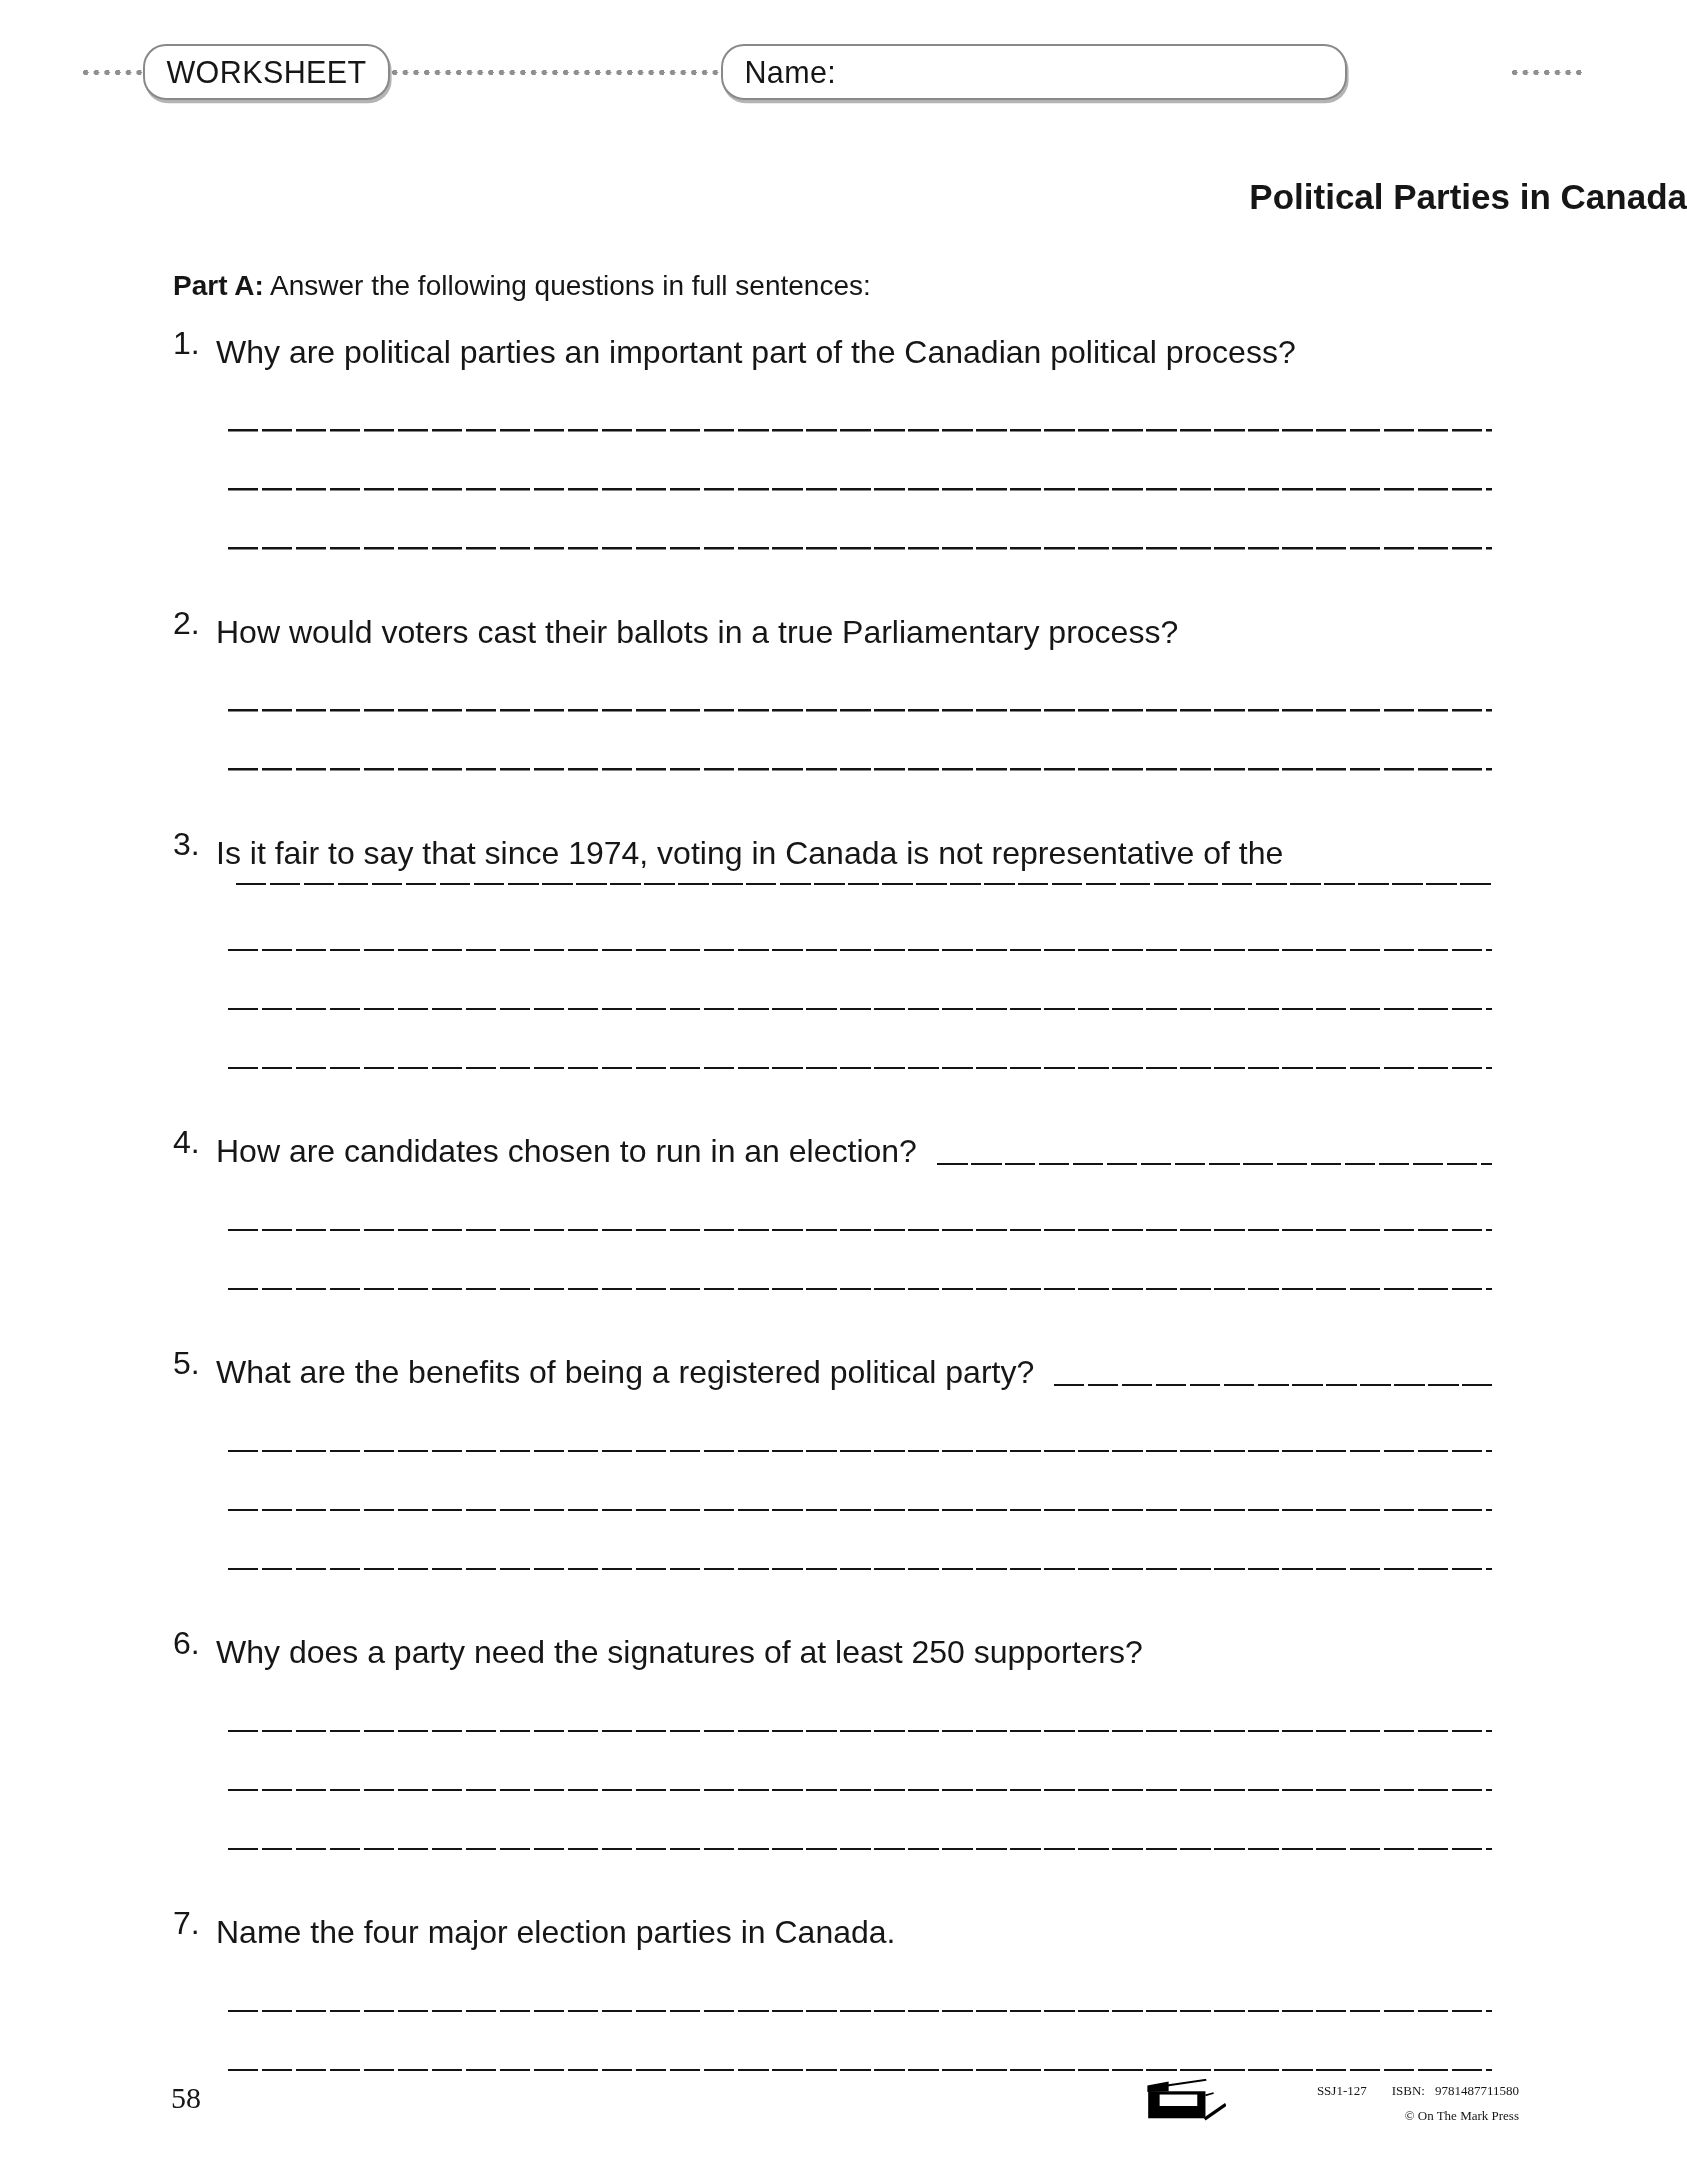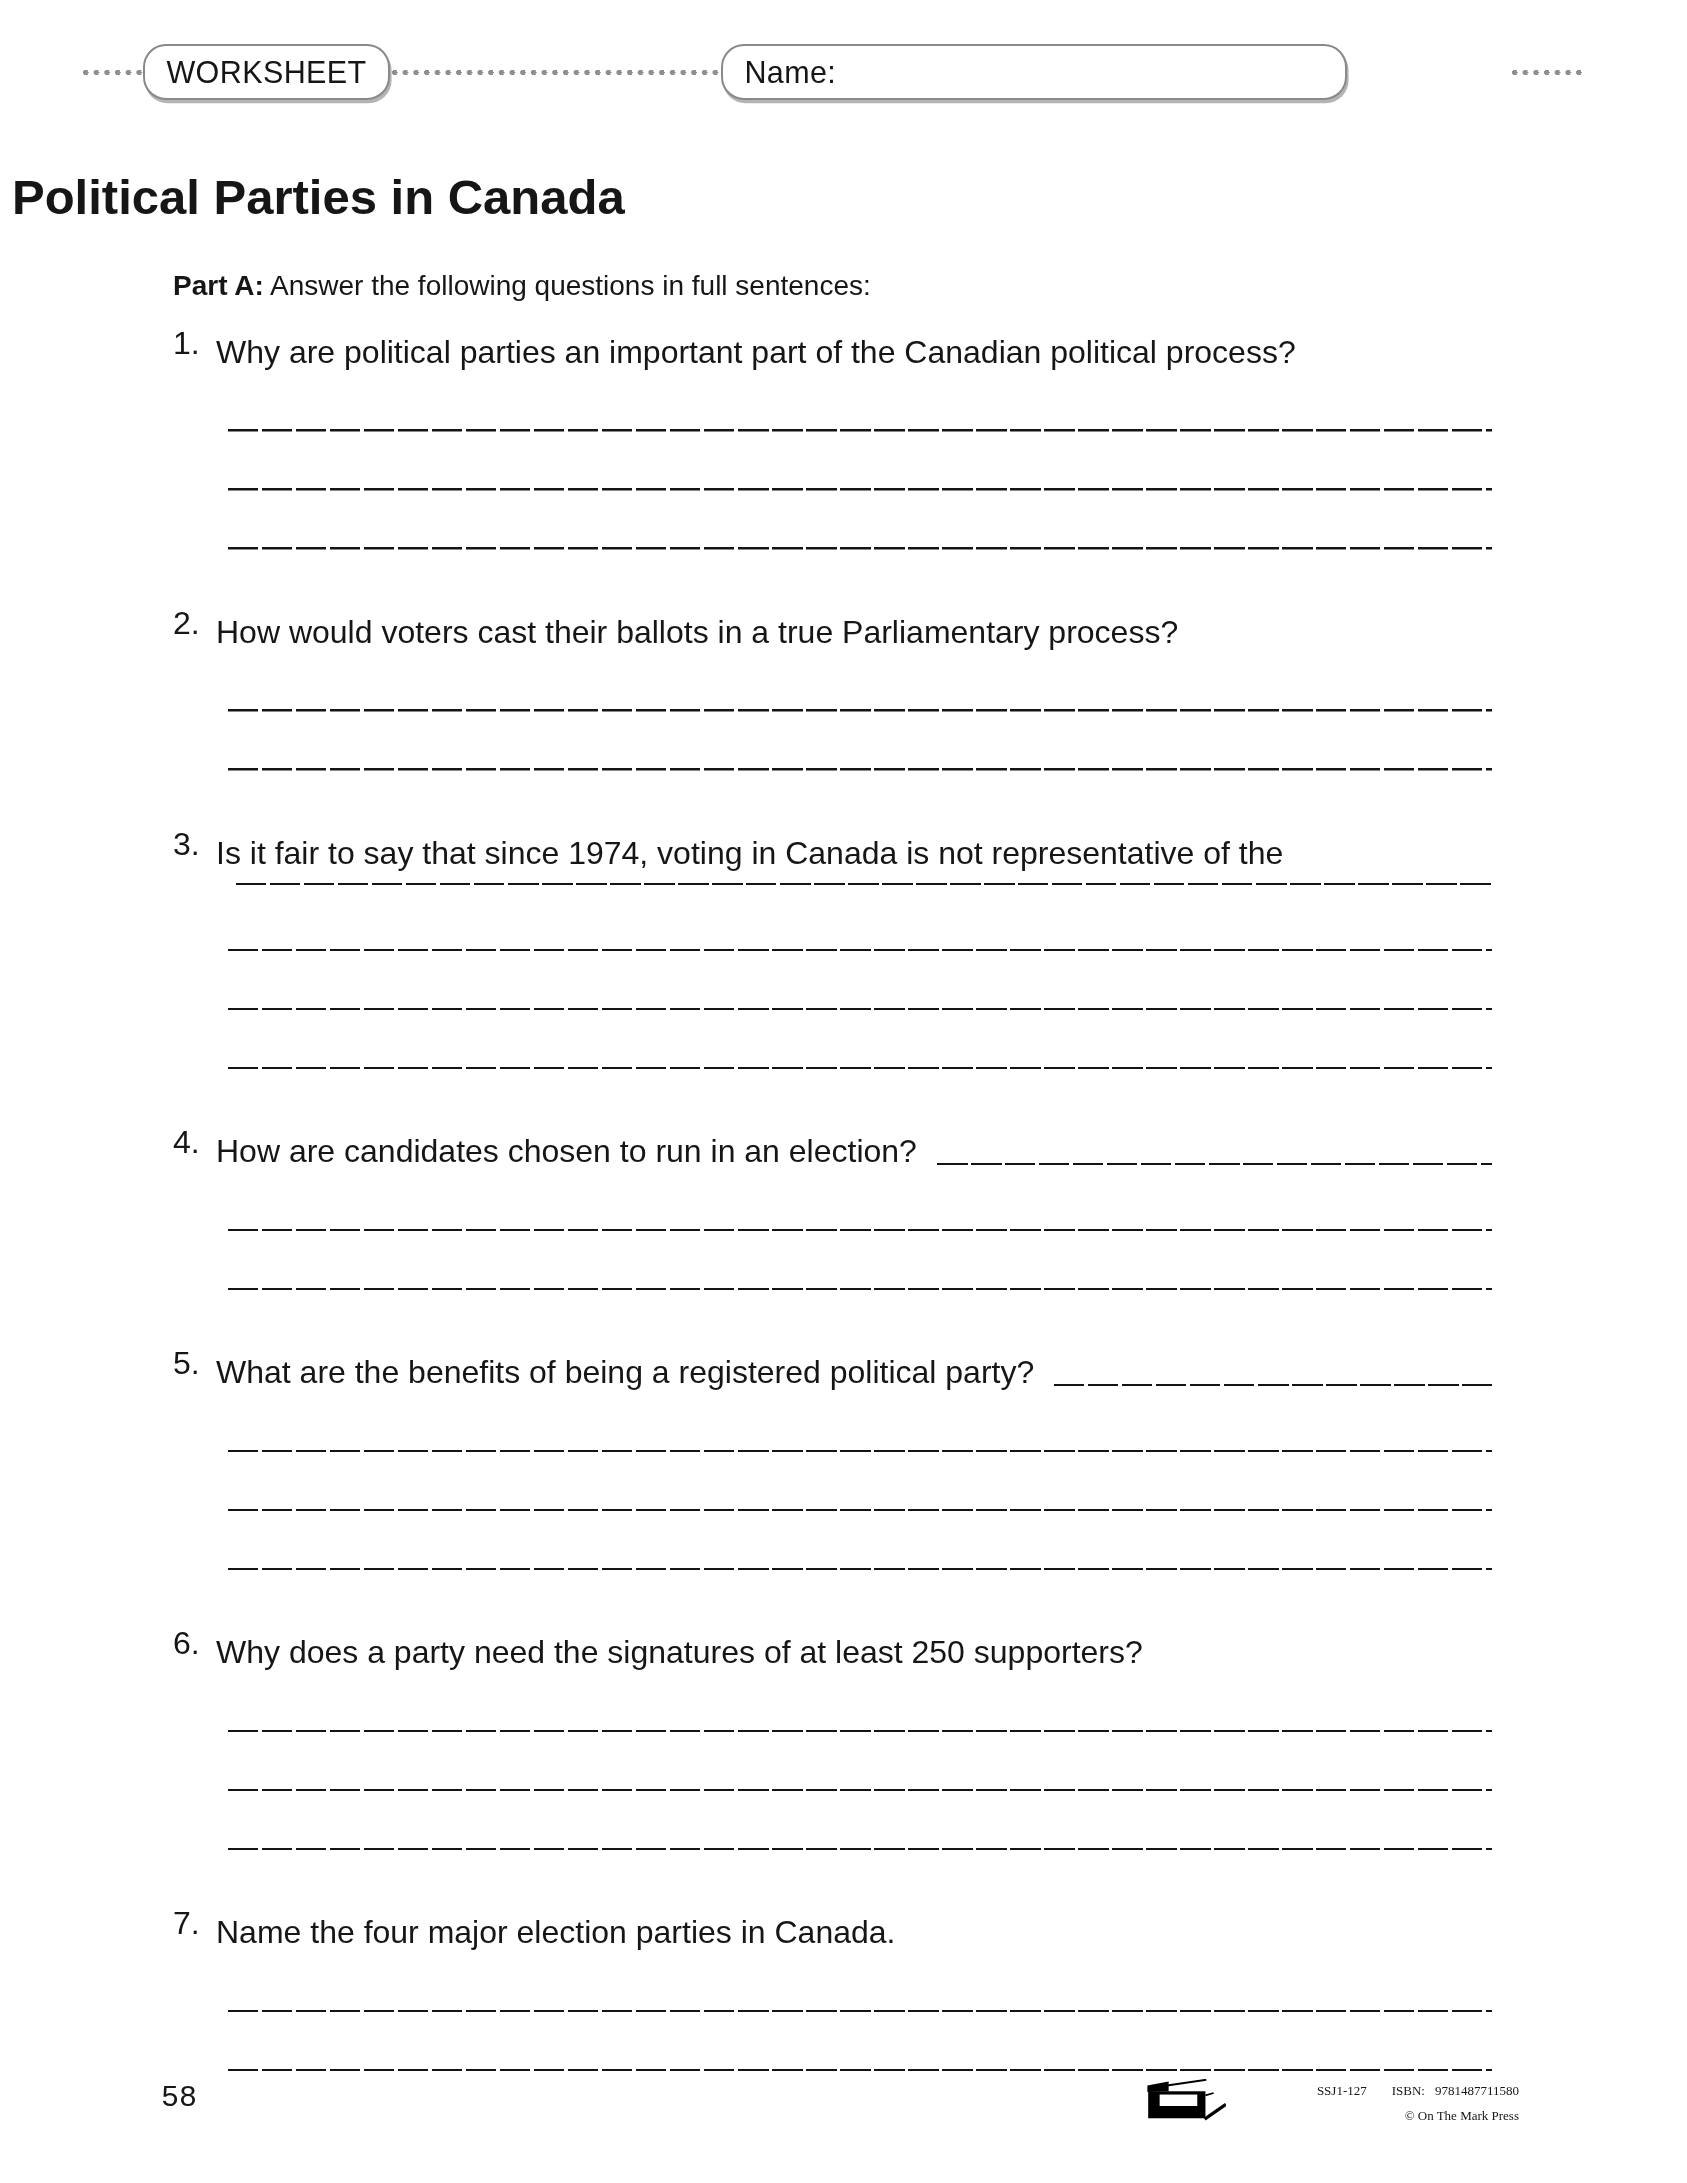--- a/index.html
+++ b/index.html
@@ -35,26 +35,25 @@
     font-size: 30.5px; letter-spacing: 0.4px;
   }
   .hbox.worksheet { left: 143px; width: 247px; justify-content: center; }
   .hbox.name { left: 721px; width: 626px; justify-content: flex-start; padding-left: 21.4px; }
   .name-field { flex: 1; height: 100%; }
 
   
   .content { position: absolute; inset: 0; }
   .title {
     margin-top: 170px;
-    text-align: left;
-    font-size: 49px;
+    text-align: right;
+    font-size: 35px;
     font-weight: 700;
     line-height: 54px;
     letter-spacing: 0px;
-    padding-left: 12px;
   }
   .part-a {
     margin: 41px 195px 0 173px;
     font-size: 28px;
     line-height: 41px;
   }
   .part-a b { font-weight: 700; }
 
   
   .question-list { margin-top: 16.5px; }
@@ -75,22 +74,22 @@
   .answer-row {
     height: 59px;
     background-image: var(--dash);
     background-size: 100% 2.5px;
     background-position: left bottom;
     background-repeat: no-repeat;
   }
 
   
   .page-number {
-    position: absolute; left: 161px; top: 2081px;
-    font-family: Liberation Mono, monospace;
+    position: absolute; left: 171px; top: 2081px;
+    font-family: Liberation Serif, serif;
     font-size: 30px;
   }
   .logo { position: absolute; left: 1144px; top: 2079px; width: 82px; height: 54px; }
   .pub-info {
     position: absolute; top: 2078px; right: 168px;
     text-align: right;
     font-family: "Liberation Serif", serif;
     font-size: 13px; line-height: 25px;
     white-space: nowrap;
   }

